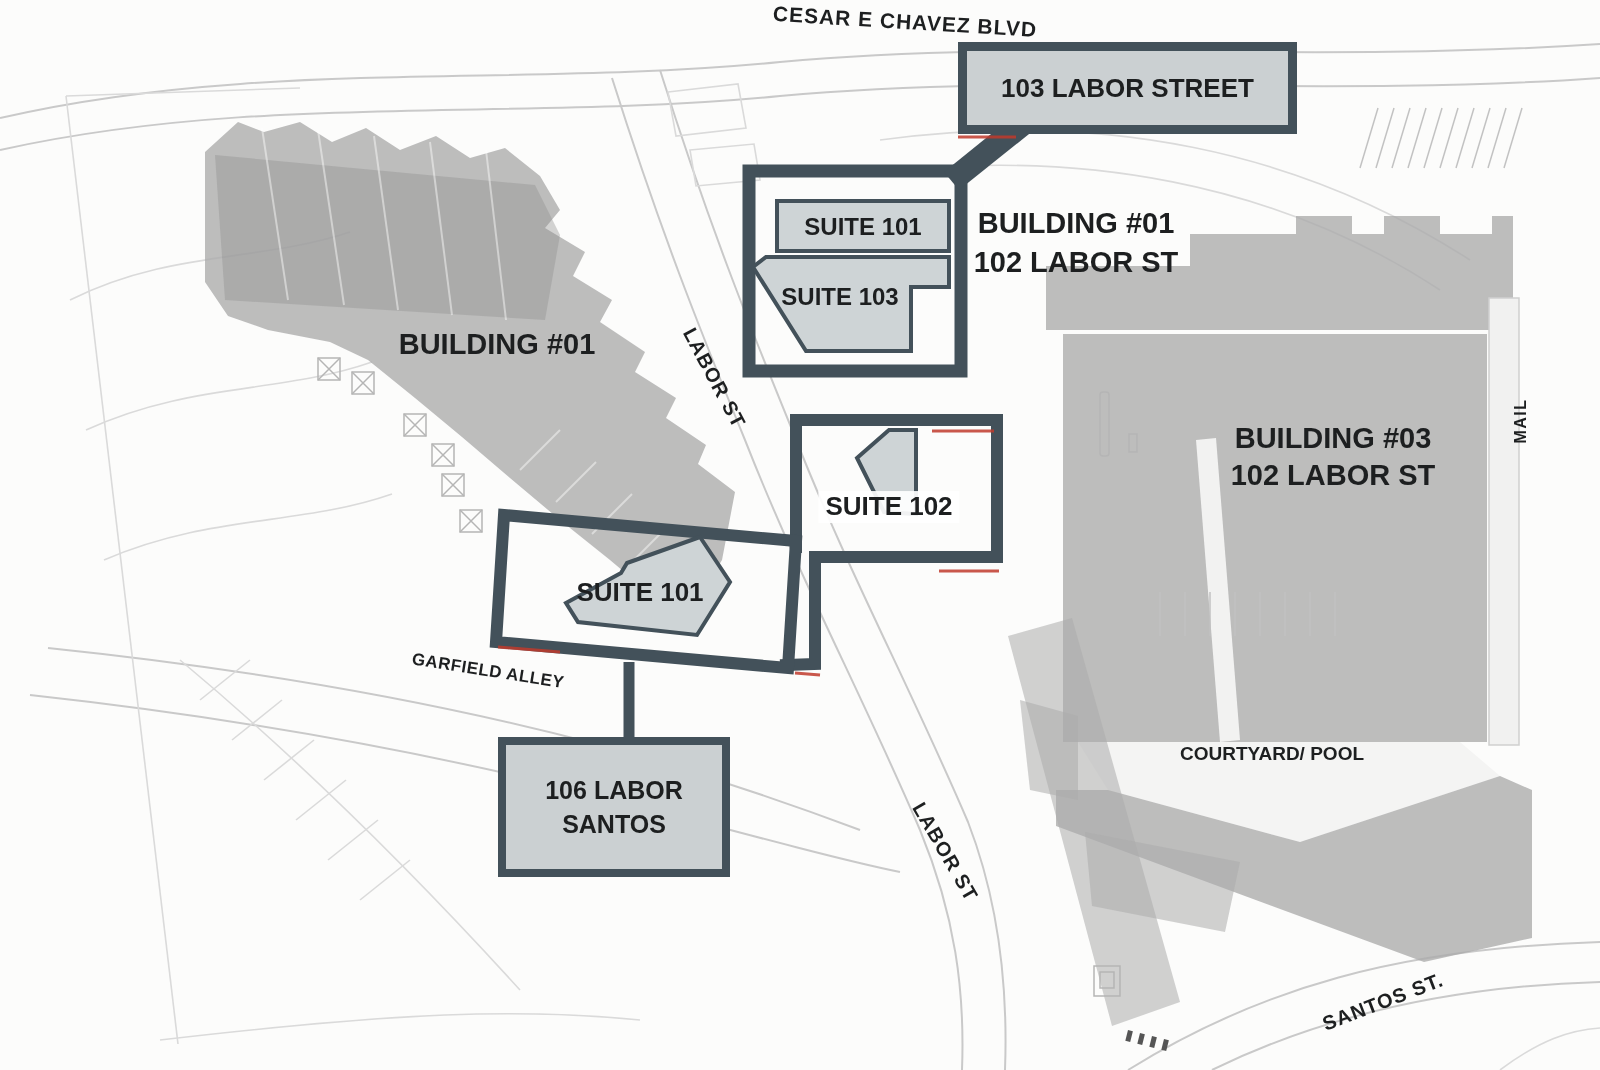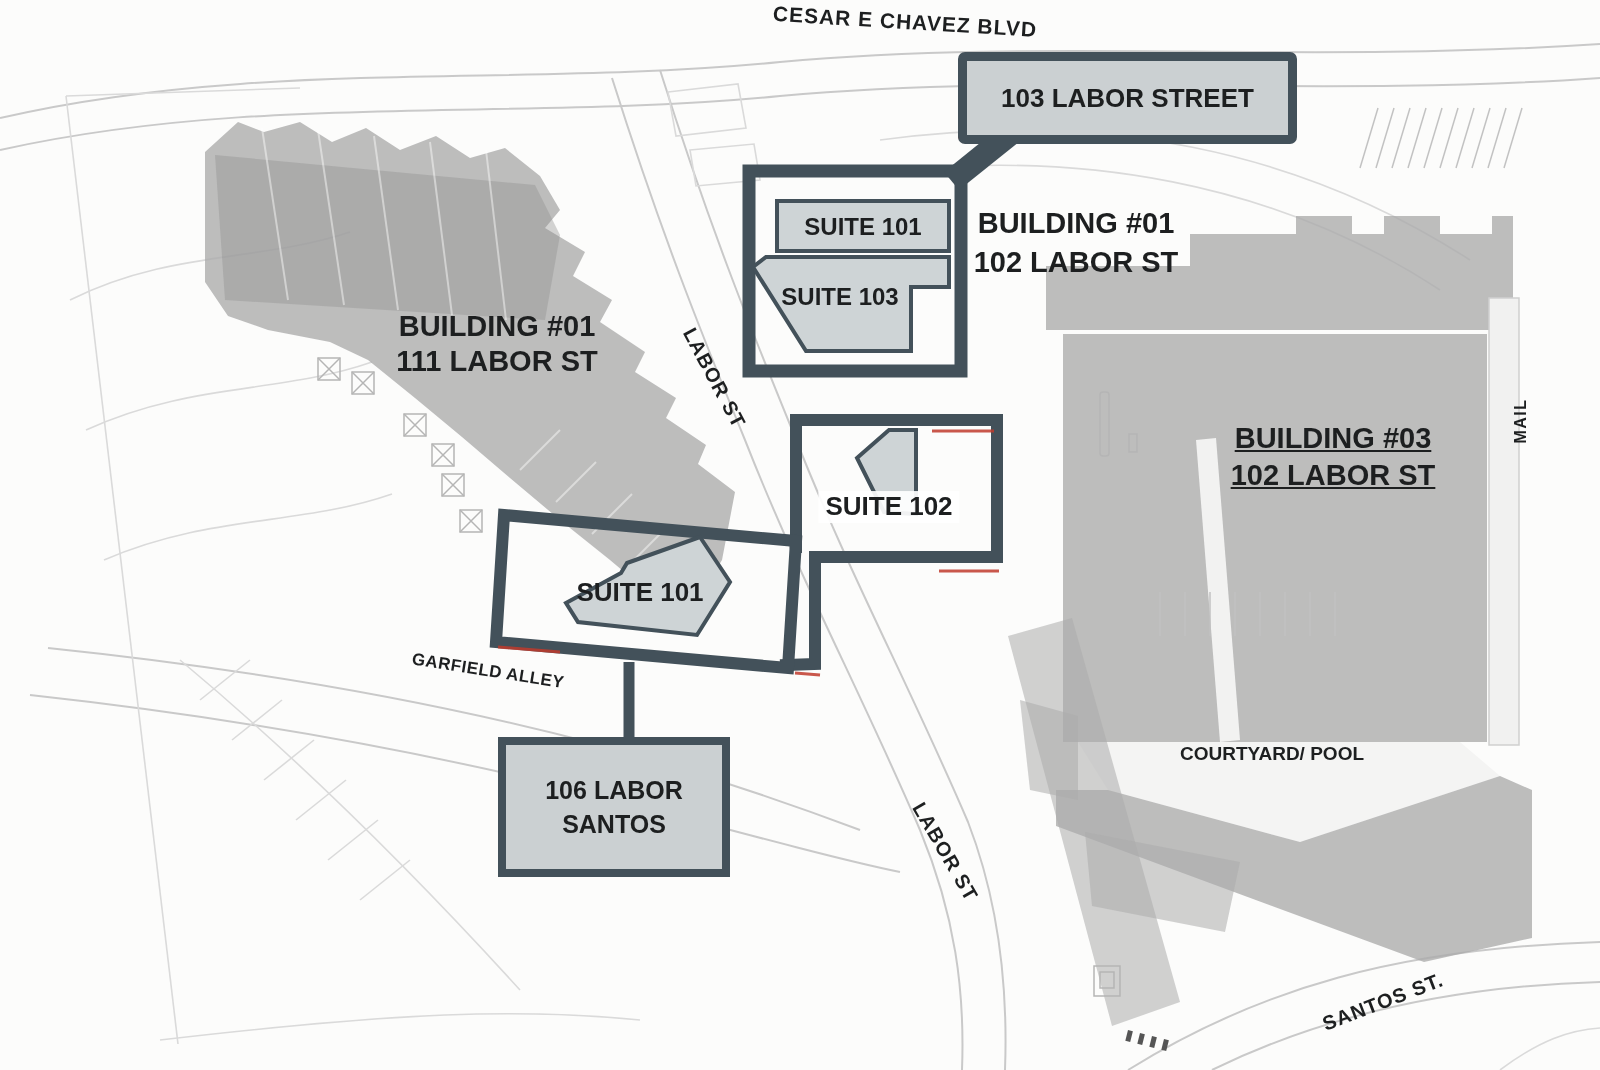--- a/index.html
+++ b/index.html
@@ -194,43 +194,42 @@
   <div class="lbl" style="left:714px;top:378px;font-size:20px;letter-spacing:1px;transform:translate(-50%,-50%) rotate(62deg);">LABOR ST</div>
 
   <div class="lbl" style="left:945px;top:852px;font-size:20px;letter-spacing:1px;transform:translate(-50%,-50%) rotate(60deg);">LABOR ST</div>
 
   <div class="lbl" style="left:488px;top:671px;font-size:17px;letter-spacing:.5px;transform:translate(-50%,-50%) rotate(9deg);">GARFIELD ALLEY</div>
 
   <div class="lbl" style="left:1383px;top:1002px;font-size:20px;letter-spacing:1px;transform:translate(-50%,-50%) rotate(-21deg);">SANTOS ST.</div>
 
   <div class="lbl" style="left:497px;top:344px;font-size:29px;line-height:35px;">
     <div>BUILDING #01</div>
-    <div>111 LABOR ST</div>
   </div>
 
   <div class="lbl" style="left:1076px;top:243px;font-size:29px;line-height:39px;">
     <div>BUILDING #01</div>
     <div>102 LABOR ST</div>
   </div>
 
-  <div class="lbl" style="left:1333px;top:457px;font-size:29px;line-height:37px;text-decoration:underline;">
+  <div class="lbl" style="left:1333px;top:457px;font-size:29px;line-height:37px;">
     <div>BUILDING #03</div>
     <div>102 LABOR ST</div>
   </div>
 
   <div class="lbl" style="left:1272px;top:754px;font-size:19px;">COURTYARD/ POOL</div>
 
   <div class="lbl" style="left:1521px;top:421px;font-size:16px;letter-spacing:1.5px;transform:translate(-50%,-50%) rotate(-90deg);">MAIL</div>
 
   <div class="lbl" style="left:863px;top:227px;font-size:24px;">SUITE 101</div>
   <div class="lbl" style="left:840px;top:297px;font-size:24px;">SUITE 103</div>
   <div class="lbl chip" style="left:889px;top:467px;font-size:26px;margin-top:40px;">SUITE 102</div>
   <div class="lbl" style="left:640px;top:593px;font-size:26px;">SUITE 101</div>
 
-  <div class="callout" style="left:958px;top:52px;width:339px;height:92px;font-size:26px;border-radius:7px;">
+  <div class="callout" style="left:958px;top:42px;width:339px;height:92px;font-size:26px;">
     <div>103 LABOR STREET</div>
   </div>
 
   <div class="callout" style="left:498px;top:737px;width:232px;height:140px;font-size:25px;border-width:8px;line-height:34px;">
     <div>106 LABOR</div>
     <div>SANTOS</div>
   </div>
 
 </div>
 

